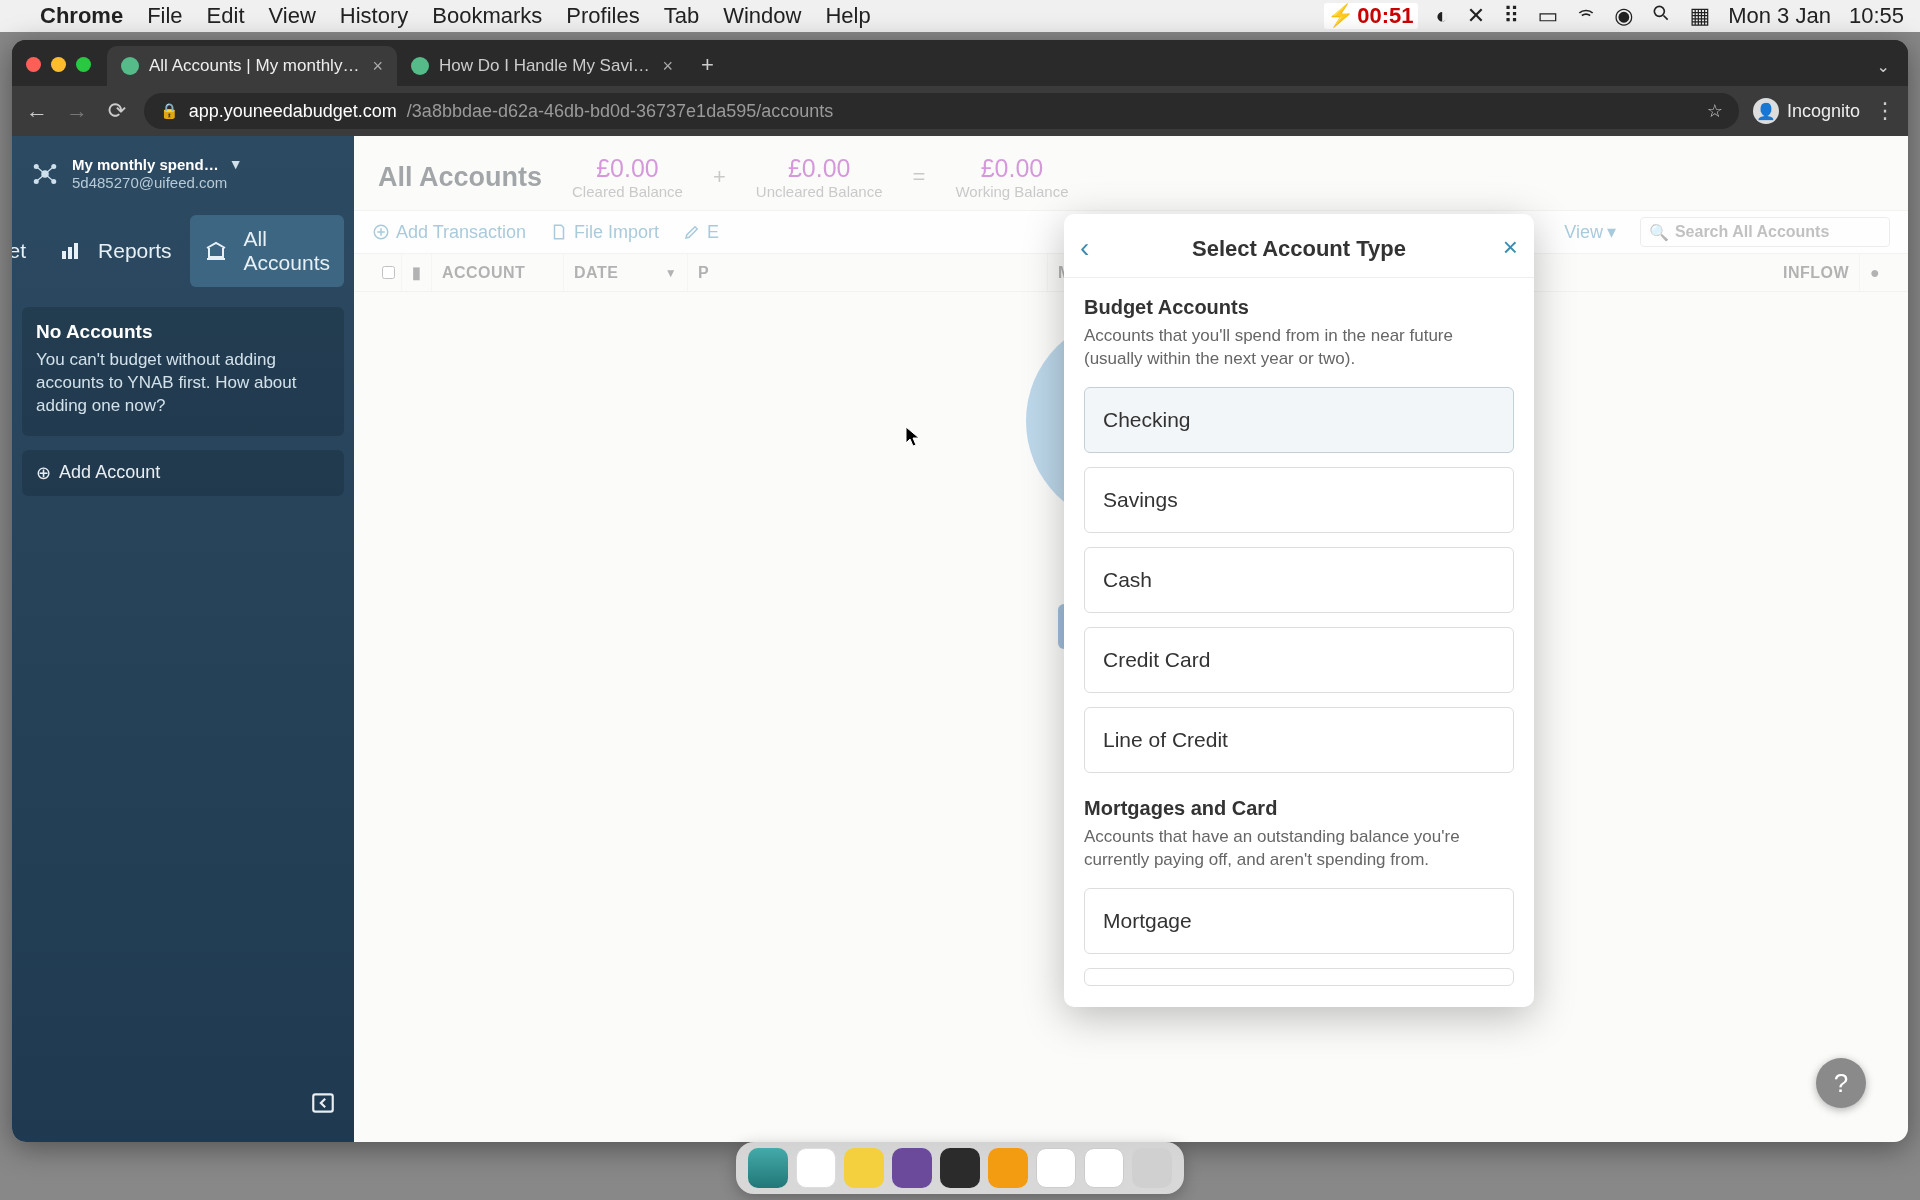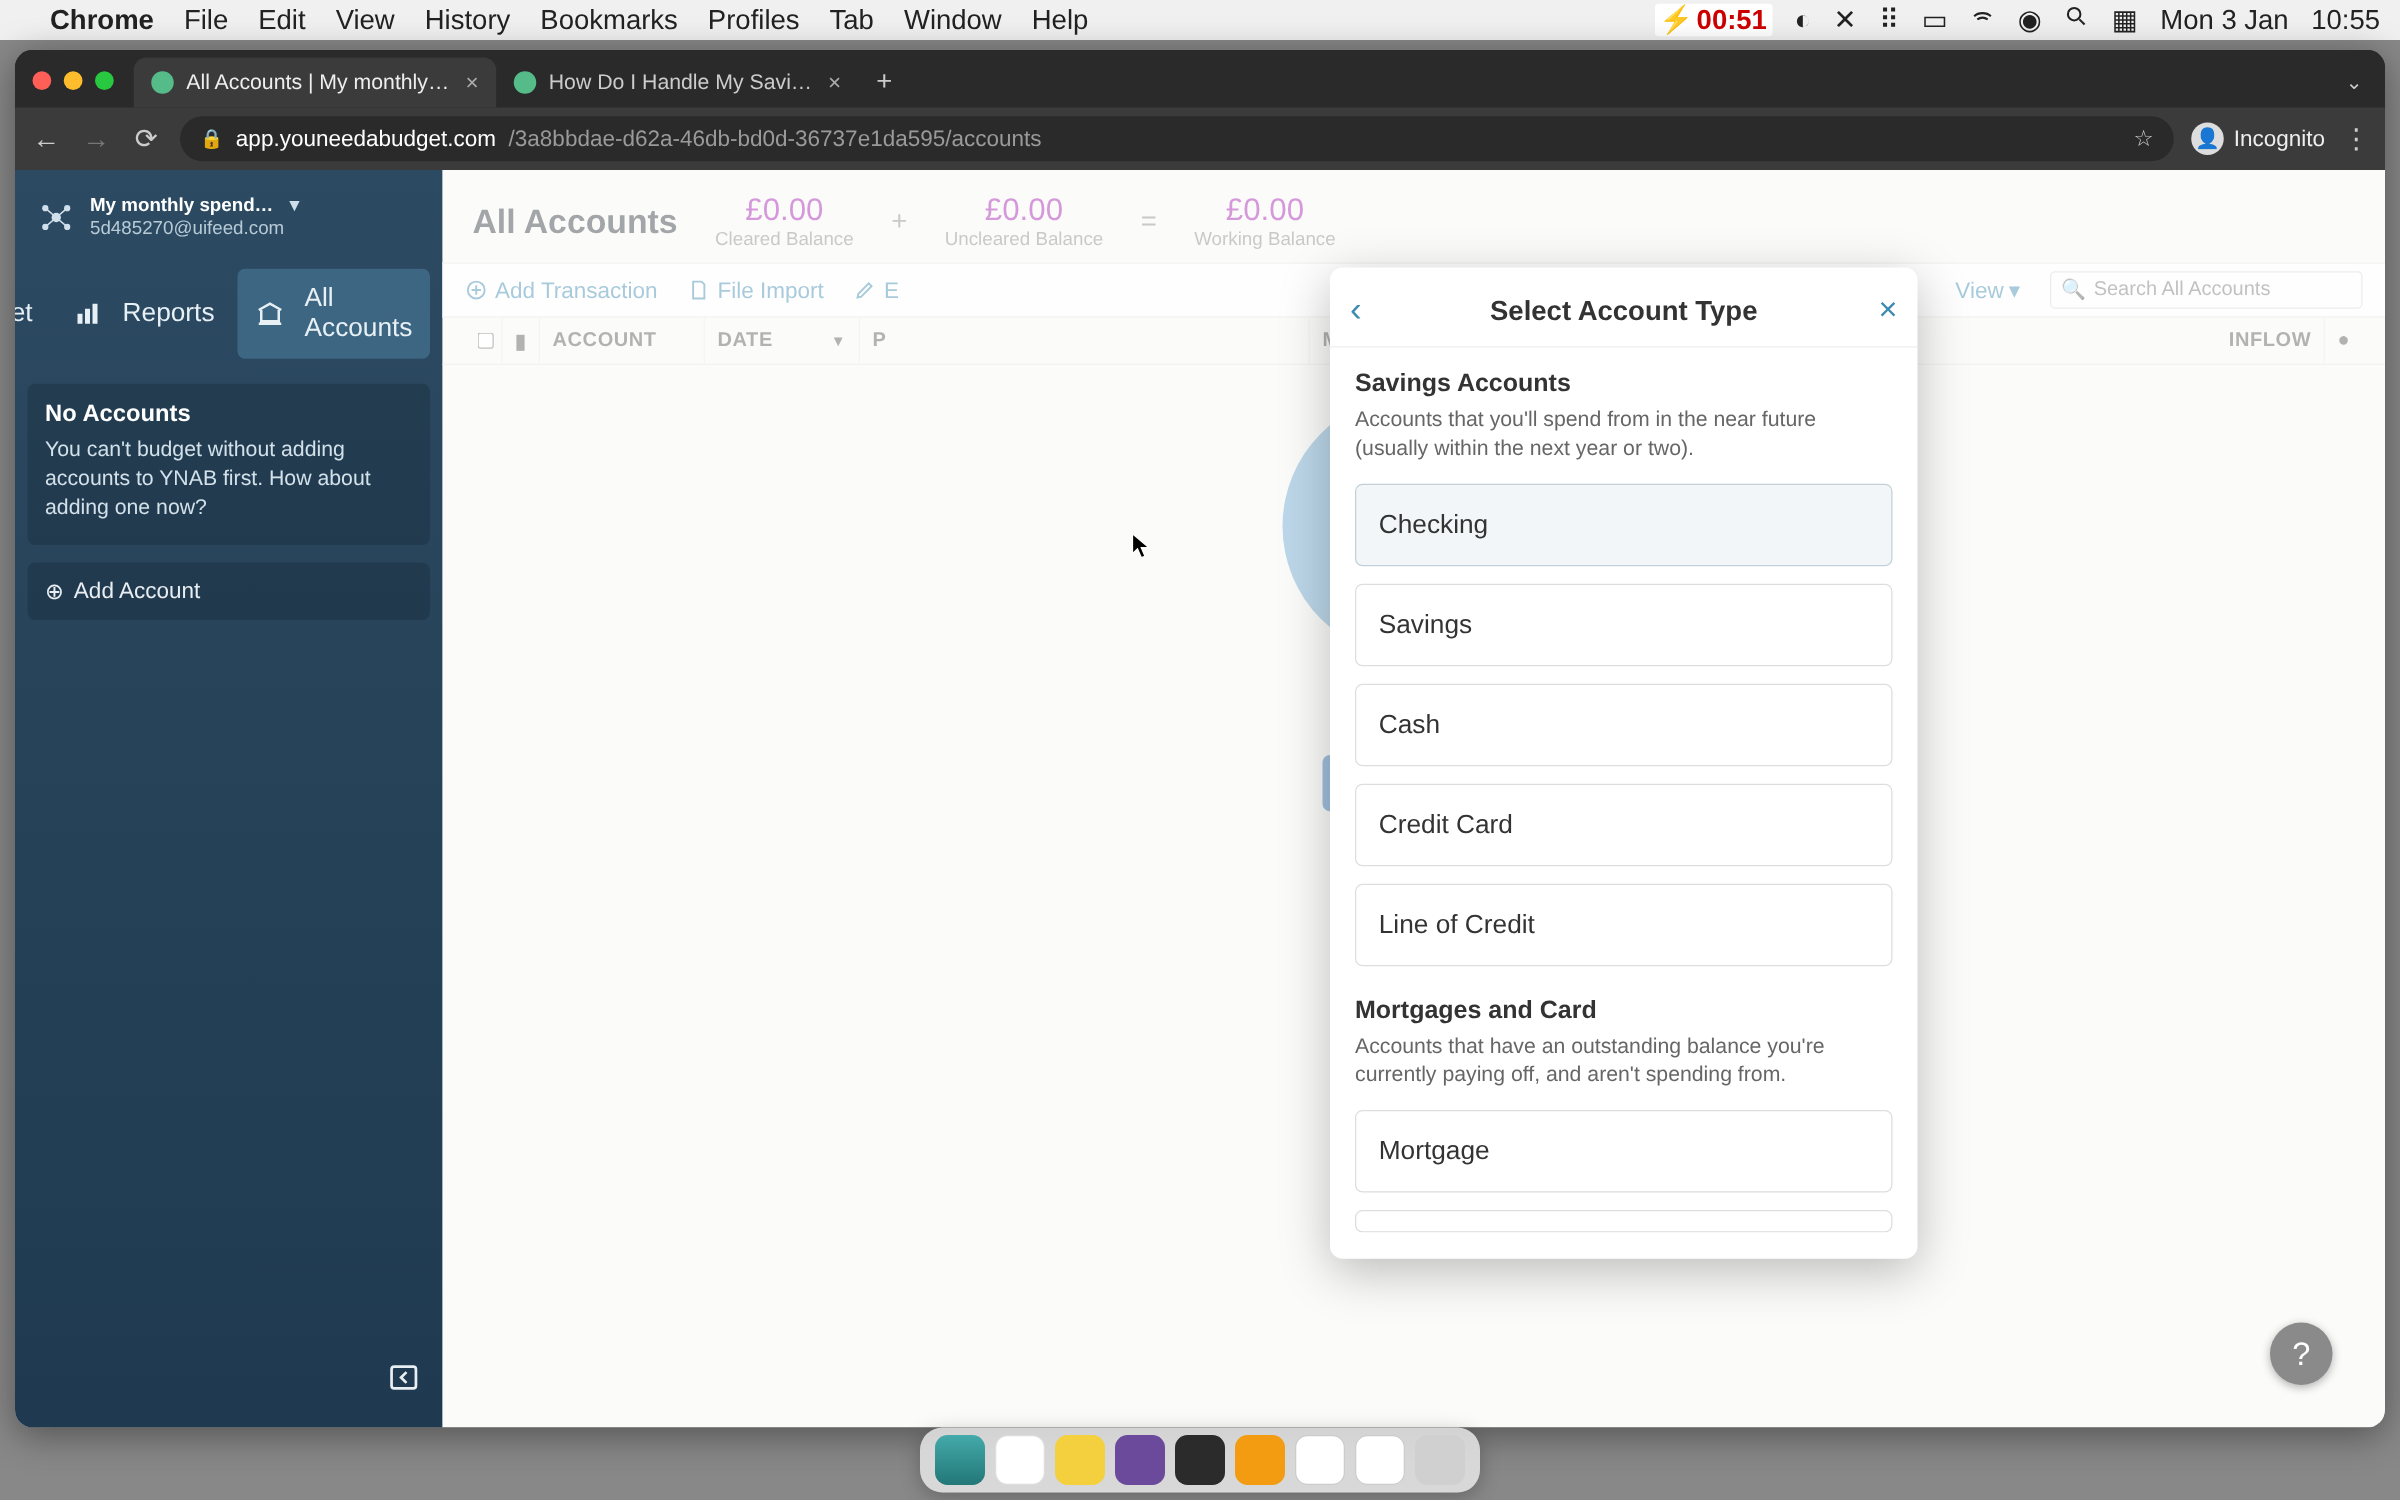--- a/index.html
+++ b/index.html
@@ -75,21 +75,21 @@
 .balance .lbl { font-size:15px; color:#888;}
 .op { font-size:22px; color:#888; }
 
 .toolbar { border-top:1px solid #e2e2df; border-bottom:1px solid #e2e2df; background:#fdfdfc; height:44px;
   display:flex; align-items:center; padding:0 18px; gap:24px;}
 .tb-btn { display:flex; align-items:center; gap:6px; color:#3e8ab0; font-size:18px;}
 .tb-btn .ic{width:18px;height:18px;}
 .toolbar .spacer{flex:1;}
 .tb-view{ color:#3e8ab0; font-size:18px; display:flex; gap:4px; align-items:center;}
 .tb-search { width:250px; height:30px; border:1px solid #d6d6d2; border-radius:4px; display:flex; align-items:center; padding:0 8px; gap:6px; color:#999;}
-.tb-search input{ border:none; outline:none; background:transparent; font-size:16px; flex:1; color:#3b82f6;}
+.tb-search input{ border:none; outline:none; background:transparent; font-size:16px; flex:1; color:#3b82f6;font-weight:bold;}
 
 .thead { height:38px; border-bottom:1px solid #e2e2df; display:flex; align-items:center; padding:0 18px; gap:0; font-size:16px; color:#555; font-weight:600; letter-spacing:0.03em;}
 .thead .col { border-right:1px solid #e8e8e4; height:100%; display:flex; align-items:center; padding:0 10px;}
 .thead .cb{width:30px;} .thead .flag{width:30px;}
 .thead .acct{width:132px;} .thead .date{width:124px; justify-content:space-between;}
 .thead .payee{width:360px;} .thead .memo{width:232px;}
 .thead .out{width:180px; justify-content:flex-end;} .thead .in{flex:1; justify-content:flex-end;}
 .thead .cleared{width:30px;border-right:none;}
 .thead .arrow{font-size:12px;color:#555;}
 
@@ -363,21 +363,21 @@
 
       <div class="overlay"></div>
 
       <div class="modal">
         <div class="m-head">
           <span class="back">‹</span>
           <h3>Select Account Type</h3>
           <span class="close">×</span>
         </div>
         <div class="m-body">
-          <div class="m-sect">Savings Accounts</div>
+          <div class="m-sect">Budget Accounts</div>
           <div class="m-desc">Accounts that you'll spend from in the near future (usually within the next year or two).</div>
           <div class="m-list">
             <div class="m-opt hover"><span>Checking</span></div>
             <div class="m-opt"><span>Savings</span></div>
             <div class="m-opt"><span>Cash</span></div>
             <div class="m-opt"><span>Credit Card</span></div>
             <div class="m-opt"><span>Line of Credit</span></div>
           </div>
           <div class="m-sect m-sect2">Mortgages and Card</div>
           <div class="m-desc">Accounts that have an outstanding balance you're currently paying off, and aren't spending from.</div>

